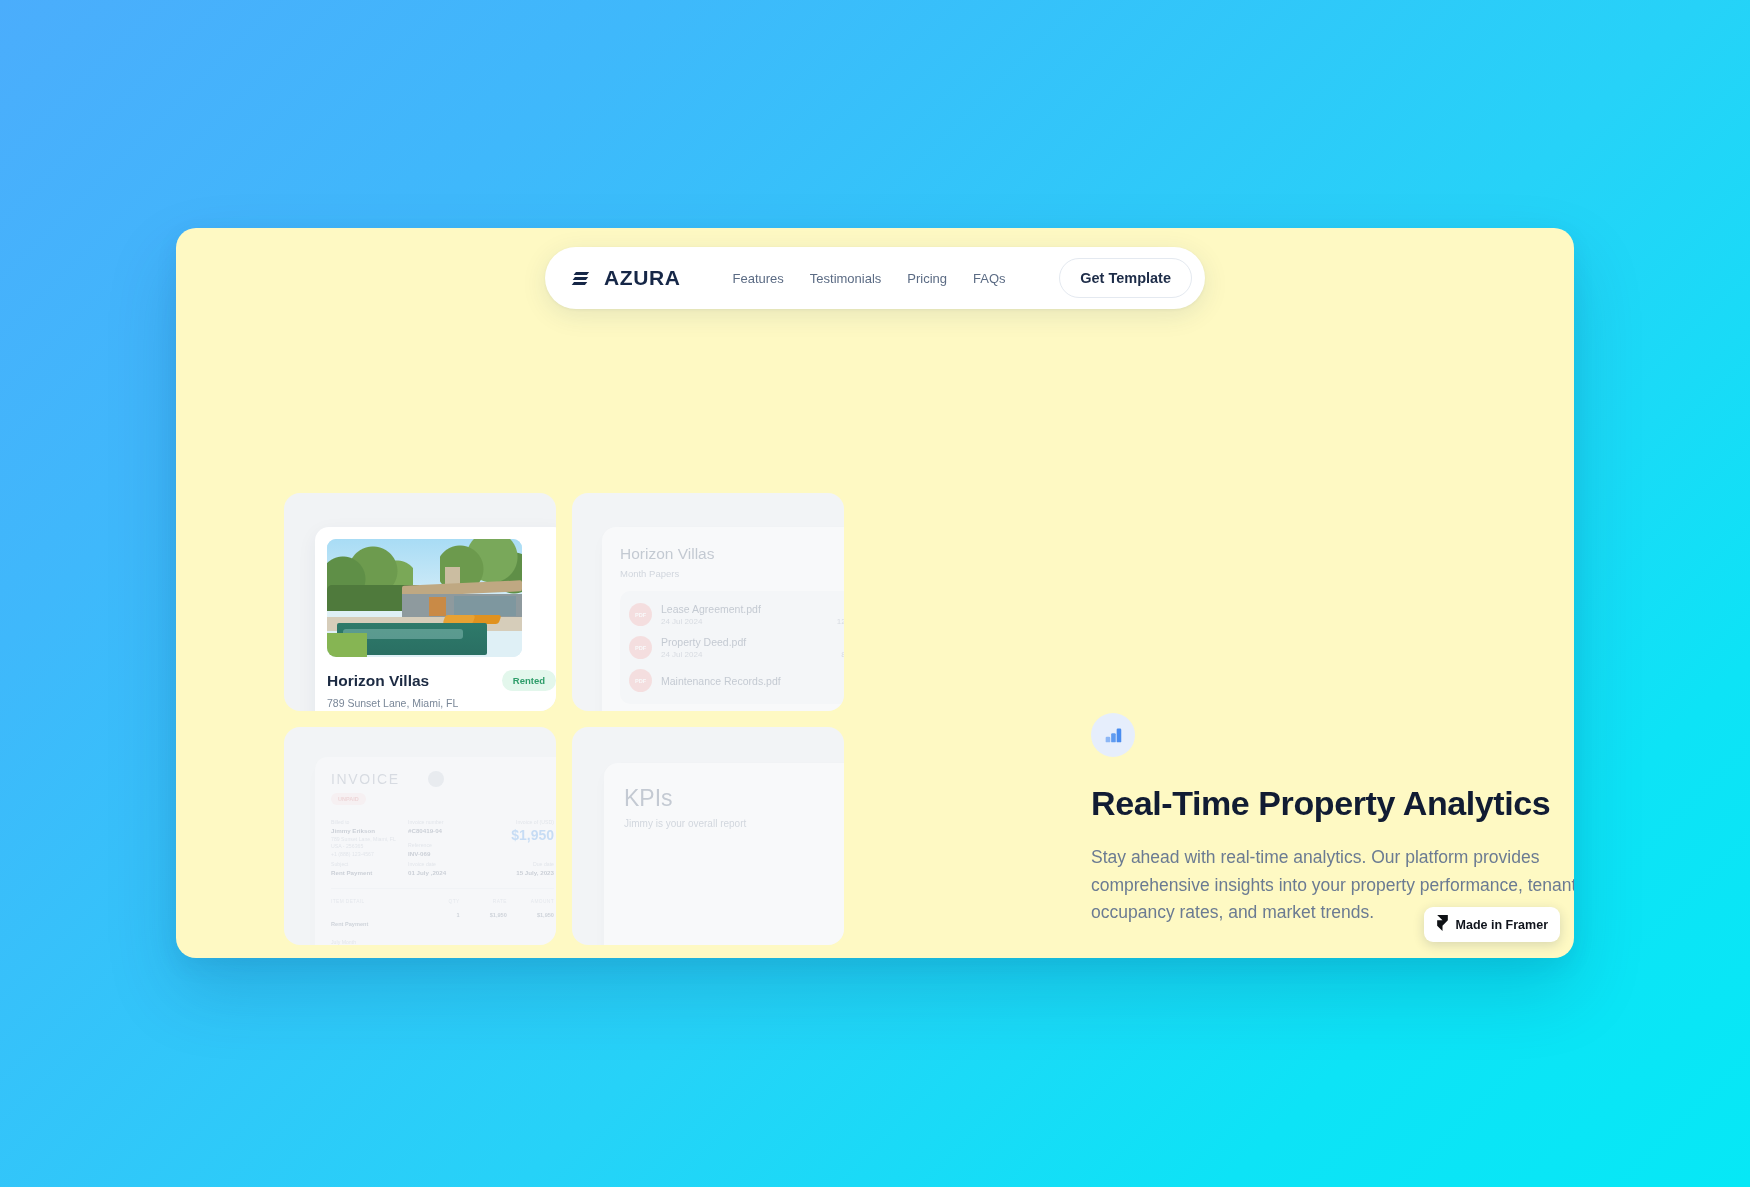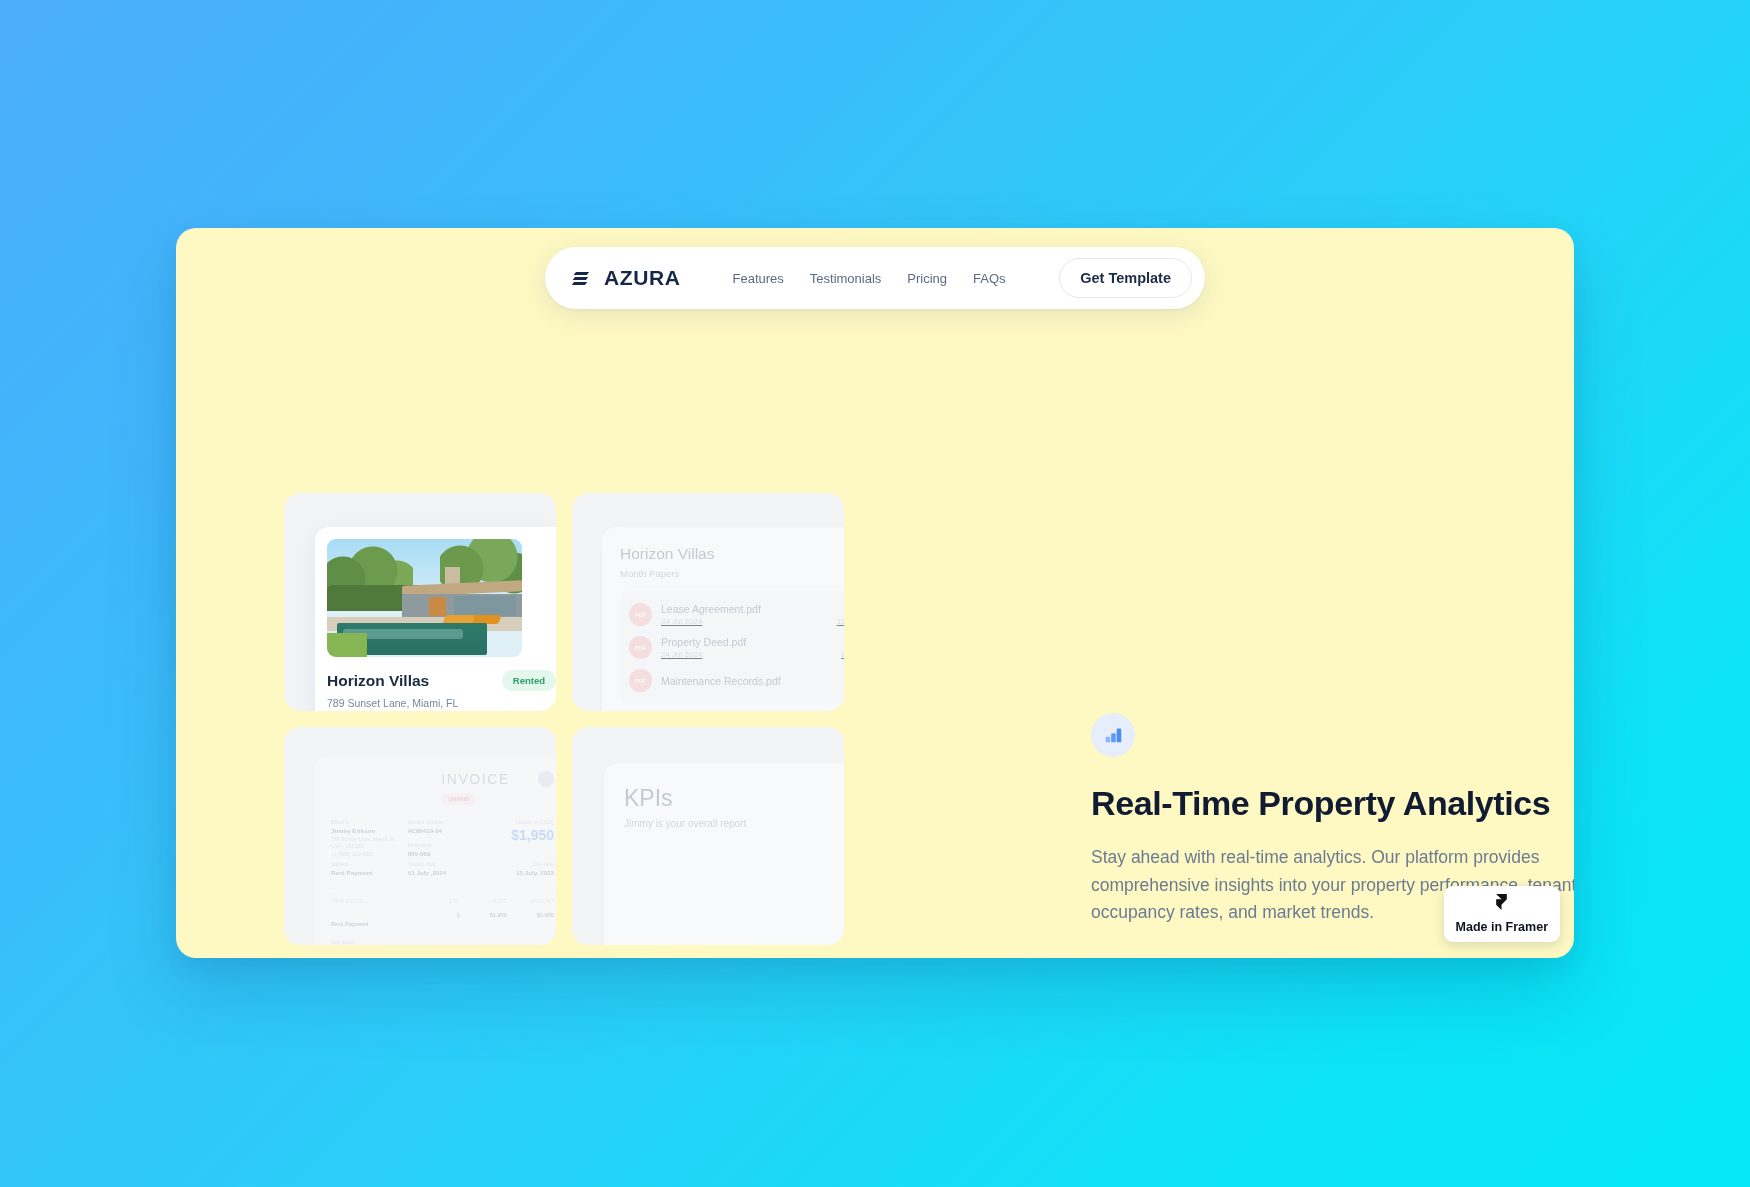--- a/index.html
+++ b/index.html
@@ -109,31 +109,31 @@
   .dsub { font-size:9.5px; color:#aab3c0; margin-top:5px; }
   .dlist { margin-top:12px; background:#f7f8fa; border-radius:10px; padding:7px 9px; }
   .ditem { display:flex; align-items:center; gap:9px; padding:5px 0; }
   .pdfdot {
     width:23px; height:23px; border-radius:50%;
     background:#f7c5c5; color:#fff; font-size:5.6px; font-weight:700;
     display:flex; align-items:center; justify-content:center; flex:0 0 auto;
   }
   .dmeta { flex:1; min-width:0; }
   .dname { font-size:10.5px; color:#8d98a8; white-space:nowrap; }
-  .dline { display:flex; justify-content:space-between; margin-top:2px;text-decoration:underline; }
+  .dline { display:flex; justify-content:space-between; margin-top:2px; }
   .ddate, .dsize { font-size:8px; color:#b6bec9; }
 
   
   .icard {
     position:absolute; left:31px; top:30px; right:-14px; bottom:-70px;
     background:#fff; border-radius:12px;
     box-shadow:0 6px 20px rgba(25,50,90,.05);
     padding:14px 16px; opacity:.30;
   }
-  .ihead { display:flex; align-items:flex-start; justify-content:flex-end;gap:28px; }
+  .ihead { display:flex; align-items:flex-start; justify-content:flex-start;gap:28px; }
   .ilogo { font-size:14px; letter-spacing:1.6px; color:#9aa4b2; font-weight:400; }
   .ichip { display:inline-block; margin-top:5px; background:#fde6e6; color:#e39090; font-size:5.5px; font-weight:700; padding:3px 7px; border-radius:9px; }
   .igear { width:16px; height:16px; border-radius:50%; background:#cfd6de; }
   .igrid { display:grid; grid-template-columns:1fr 1fr 1fr; gap:4px 8px; margin-top:14px; }
   .ilbl { font-size:5.2px; color:#b9c1cc; }
   .ival { font-size:6.2px; color:#6e7a8c; font-weight:700; margin-top:2px; }
   .ismall { font-size:5.2px; color:#b9c1cc; margin-top:1.5px; }
   .iamt { font-size:14px; color:#63a7ef; font-weight:700; text-align:right; margin-top:2px; }
   .ir { text-align:right; }
   .itab { margin-top:12px; border-top:1px solid #eef1f4; padding-top:6px; }
@@ -173,21 +173,20 @@
 
   
   .framer {
     position:absolute; right:14px; bottom:16px;
     background:#fff; border-radius:9px;
     box-shadow:0 3px 12px rgba(10,35,70,.16);
     display:flex; align-items:center; gap:7px;
     padding:8px 12px;
     font-size:12.5px; font-weight:700; color:#10141c;
     cursor:pointer;
-    flex-direction:column;
   }
 </style>
 </head>
 <body>
 
 <div class="panel">
 
   <div class="navwrap">
     <div class="brand">
       <span class="brand-mark">

